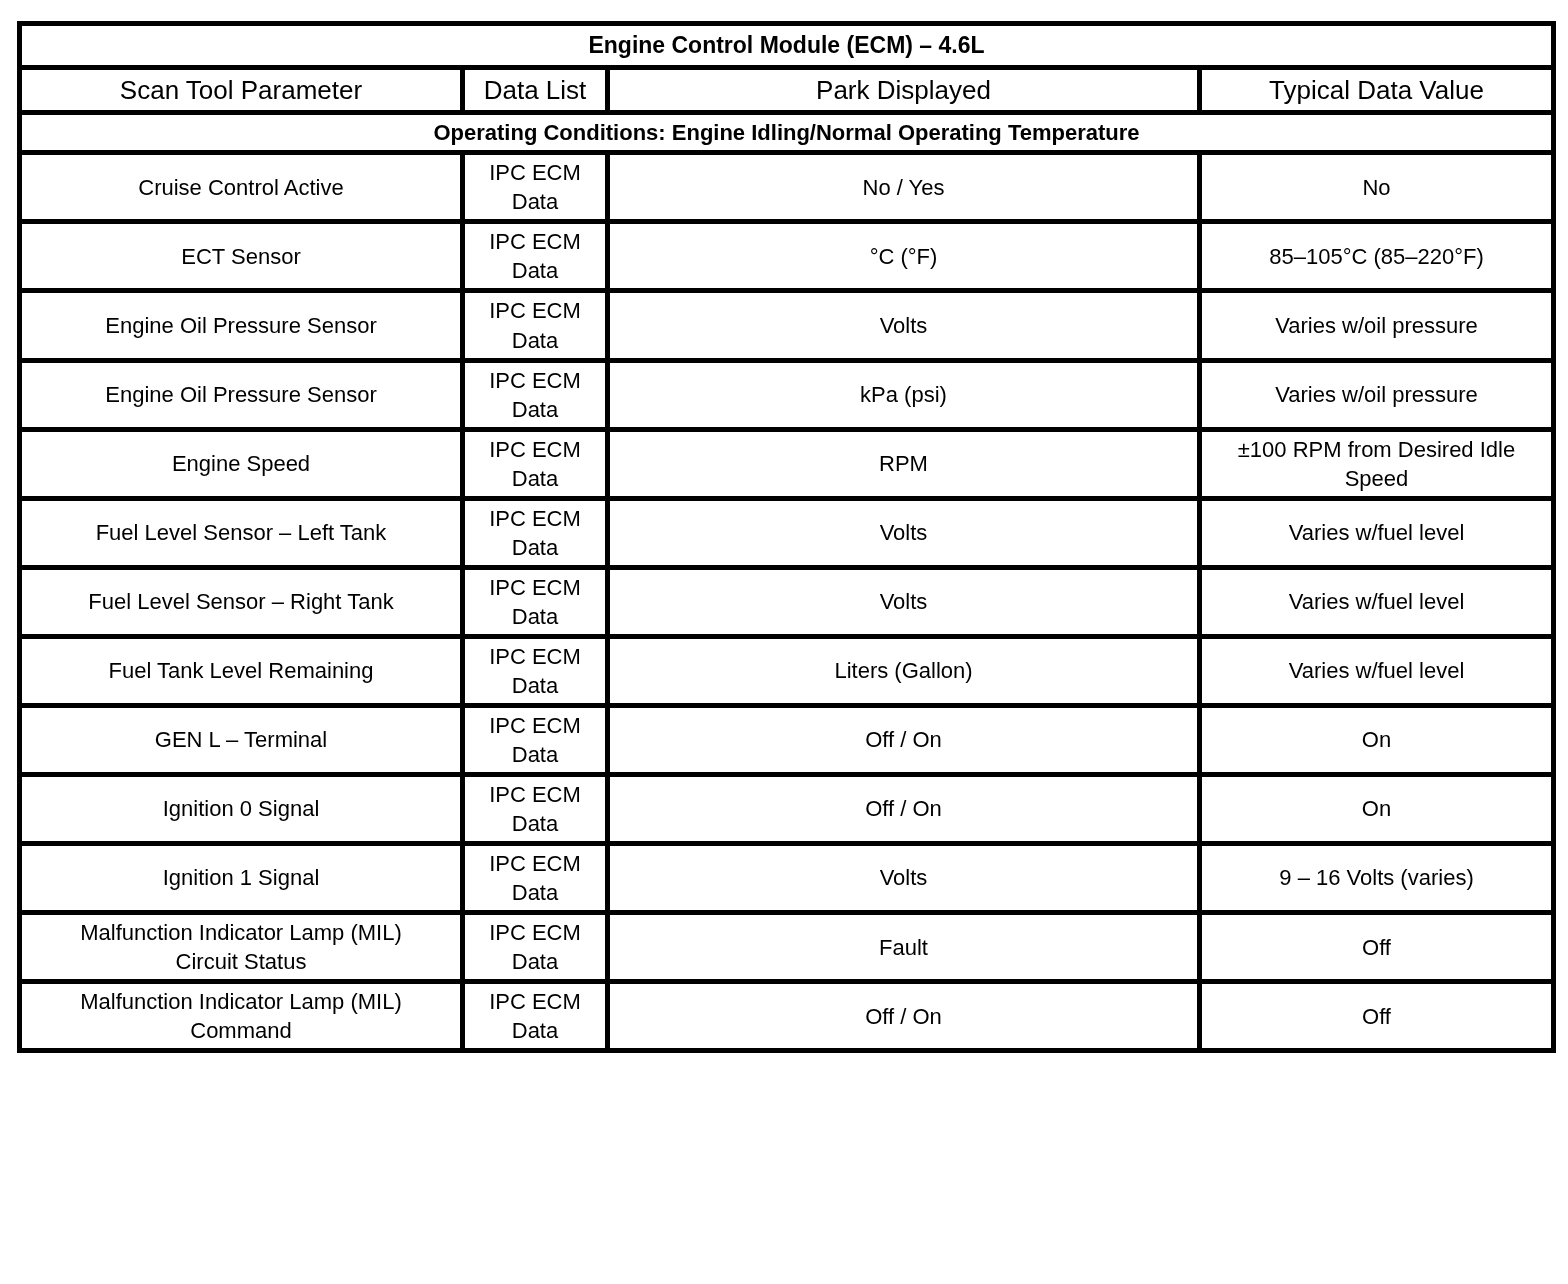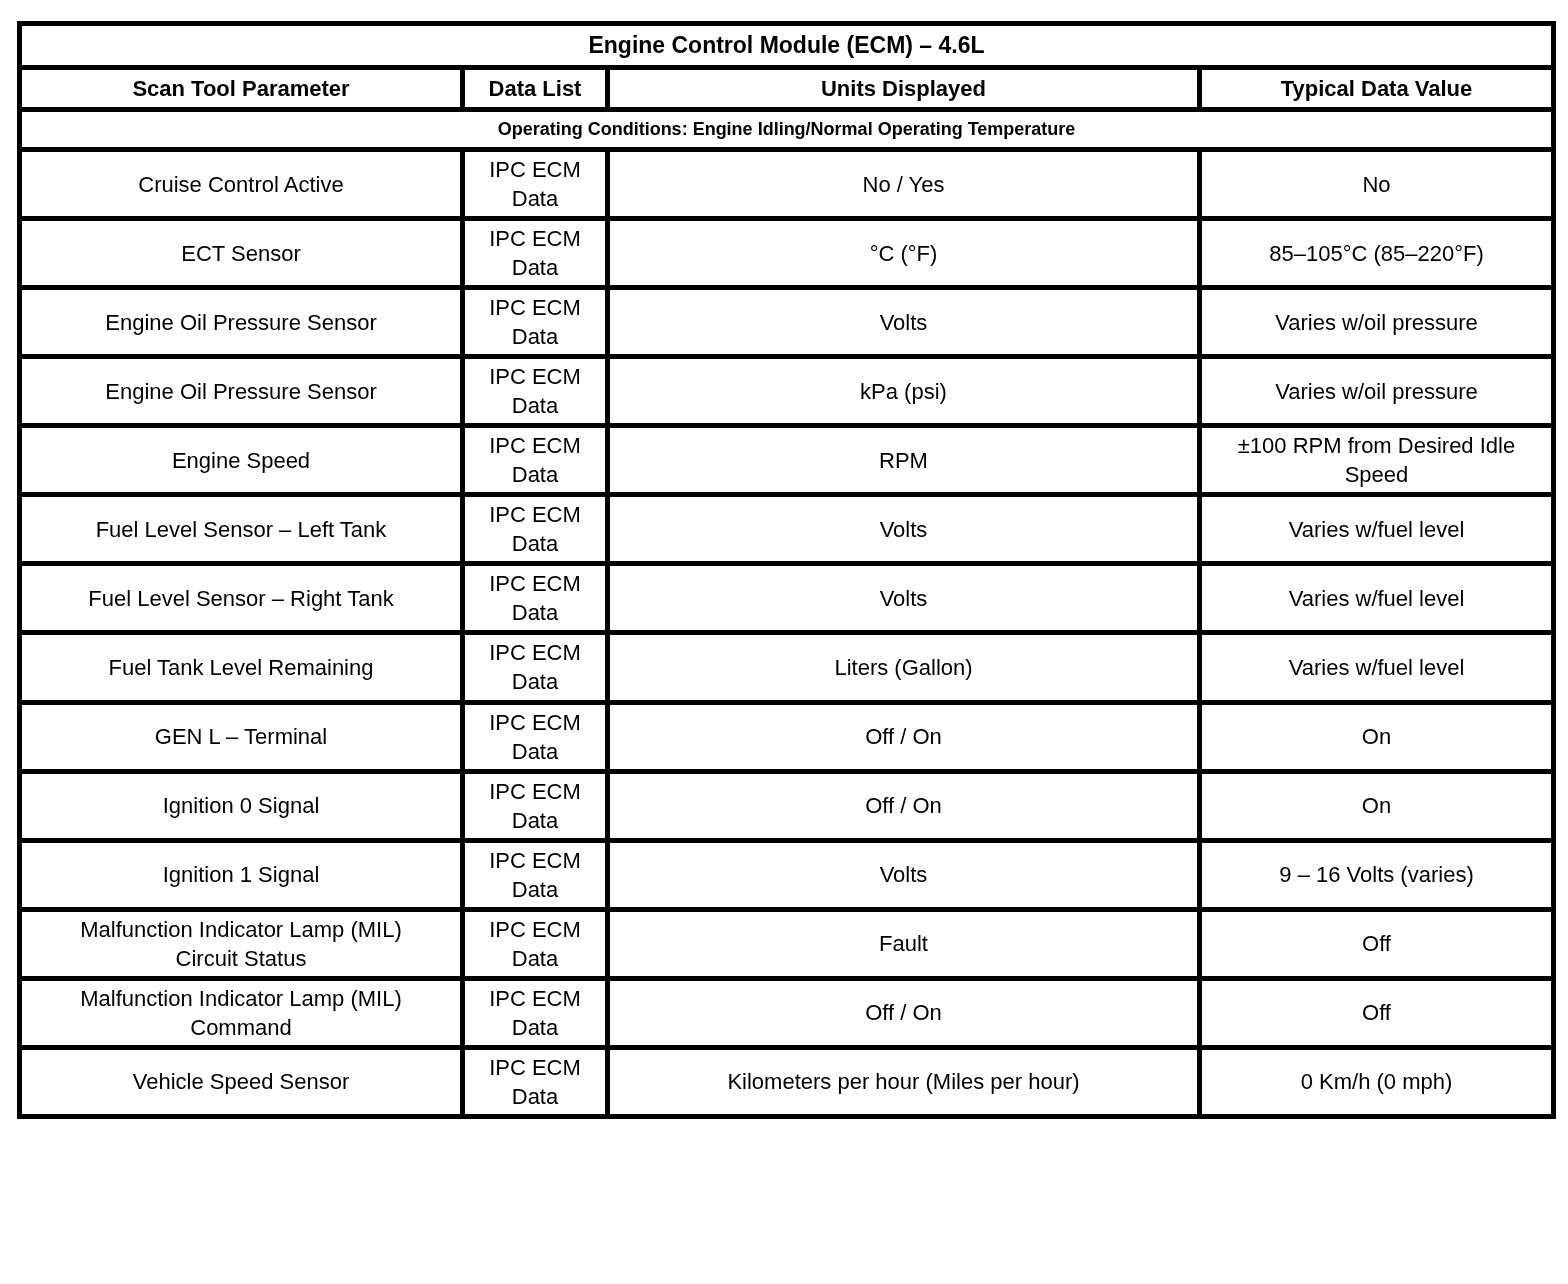--- a/index.html
+++ b/index.html
@@ -38,27 +38,27 @@
     white-space: pre-line;
     overflow: hidden;
   }
   tr.title-row td {
     font-weight: bold;
     font-size: 23px;
     height: 44px;
     padding: 4px 8px;
   }
   tr.header-row td {
-    font-weight: bold;
-    font-size: 22px;
+    font-weight: normal;
+    font-size: 26px;
     height: 42px;
   }
   tr.oc-row td {
     font-weight: bold;
-    font-size: 18px;
+    font-size: 22px;
     height: 40px;
   }
   tr.data-row td {
     height: 69px;
   }
   td.c-param {
     text-align: left;
     padding-left: 10px;
   }
 </style>
@@ -73,21 +73,21 @@
         <col class="w-units">
         <col class="w-typical">
     </colgroup>
     <tbody>
       <tr class="title-row">
         <td colspan="4">Engine Control Module (ECM) – 4.6L</td>
       </tr>
       <tr class="header-row">
         <td>Scan Tool Parameter</td>
         <td>Data List</td>
-        <td>Units Displayed</td>
+        <td>Park Displayed</td>
         <td>Typical Data Value</td>
       </tr>
       <tr class="oc-row">
         <td colspan="4">Operating Conditions: Engine Idling/Normal Operating Temperature</td>
       </tr>
 
       <tr class="data-row">
         <td class="c-param">Cruise Control Active</td>
         <td class="c-list">IPC ECM
 Data</td>
@@ -174,22 +174,15 @@
         <td class="c-typical">Off</td>
       </tr>
       <tr class="data-row">
         <td class="c-param">Malfunction Indicator Lamp (MIL)
 Command</td>
         <td class="c-list">IPC ECM
 Data</td>
         <td class="c-units">Off / On</td>
         <td class="c-typical">Off</td>
       </tr>
-      <tr class="data-row">
-        <td class="c-param">Vehicle Speed Sensor</td>
-        <td class="c-list">IPC ECM
-Data</td>
-        <td class="c-units">Kilometers per hour (Miles per hour)</td>
-        <td class="c-typical">0 Km/h (0 mph)</td>
-      </tr>
     </tbody>
   </table>
 </div>
 
 </body></html>

